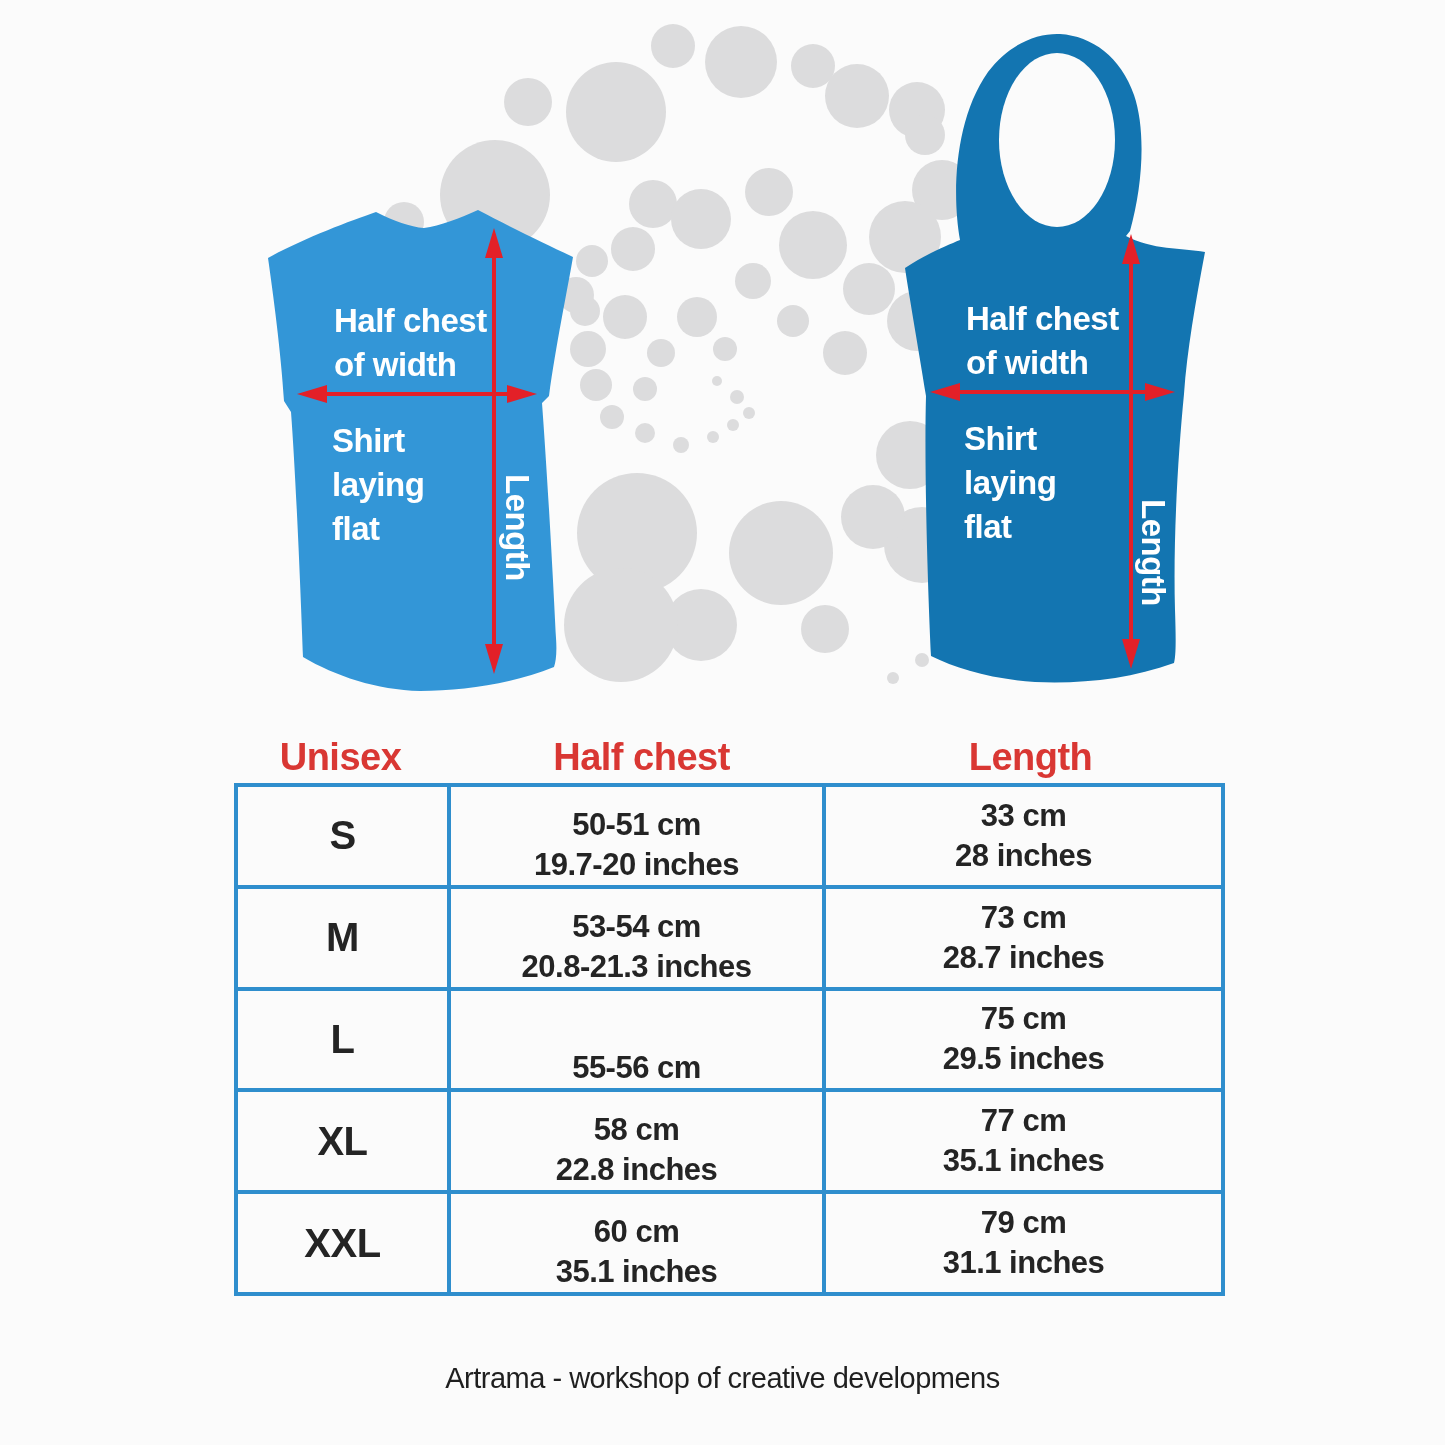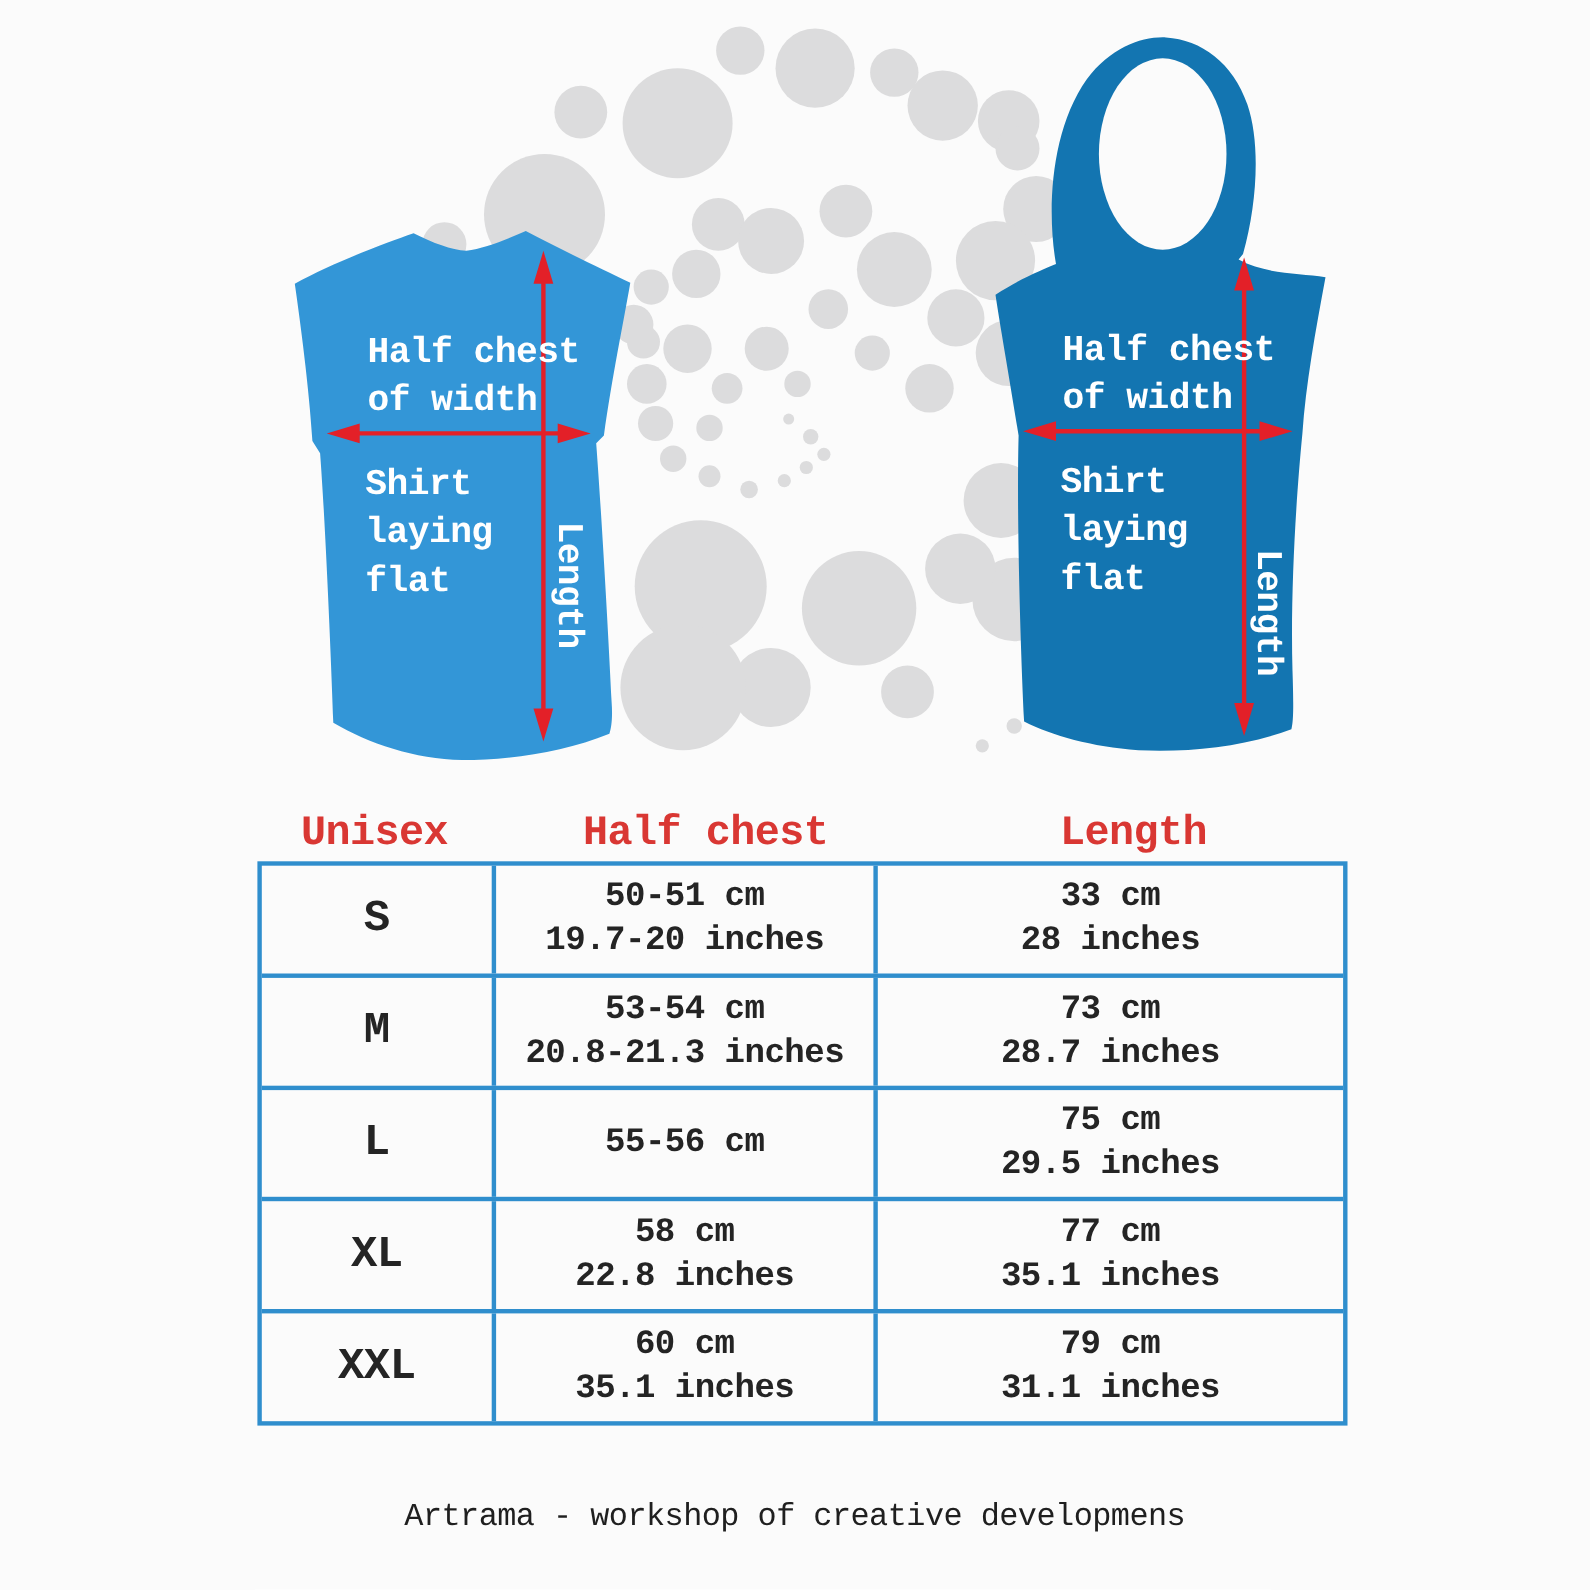--- a/index.html
+++ b/index.html
@@ -1,19 +1,19 @@
 <!DOCTYPE html>
 <html style="--bg: #fbfbfb; --table-border: #2f8ecd; --header-red: #d93733; --cell-text: #242424;"><head>
 <meta charset="utf-8">
 <style>
   html,body{margin:0;padding:0;background:#fff;}
   .page{
     position:relative;width:1445px;height:1445px;overflow:hidden;
     background:var(--bg,#fbfbfb);
-    font-family:Liberation Mono, monospace;
+    font-family:Liberation Sans, sans-serif;
   }
   svg.layer{position:absolute;left:0;top:0;}
 
   
   .shirt-label{
     position:absolute;color:#fff;font-weight:bold;
     font-size:33px;line-height:44px;letter-spacing:-0.5px;
     white-space:nowrap;
   }
   .left-hc{left:334px;top:299px;}
@@ -43,21 +43,21 @@
     display:flex;flex-direction:column;background:transparent;
   }
   .trow{flex:1;display:flex;}
   .trow + .trow{border-top:4px solid var(--table-border,#2f8ecd);}
   .cell{
     box-sizing:border-box;display:flex;flex-direction:column;
     justify-content:center;align-items:center;
     color:var(--cell-text,#242424);font-weight:bold;letter-spacing:-0.5px;
   }
   .cell.c1{width:209px;font-size:40px;}
-  .cell.c2{width:347px;border-left:4px solid var(--table-border,#2f8ecd);font-size:31px;line-height:40px;}
+  .cell.c2{width:375px;border-left:4px solid var(--table-border,#2f8ecd);font-size:31px;line-height:40px;justify-content:flex-end;}
   .cell.c3{flex:1;border-left:4px solid var(--table-border,#2f8ecd);font-size:31px;line-height:40px;}
 
   
   .footer{
     position:absolute;left:0;right:0;top:1362px;text-align:center;
     font-size:29px;color:#1f1f1f;letter-spacing:-0.5px;
   }
 </style>
 </head>
 <body>

